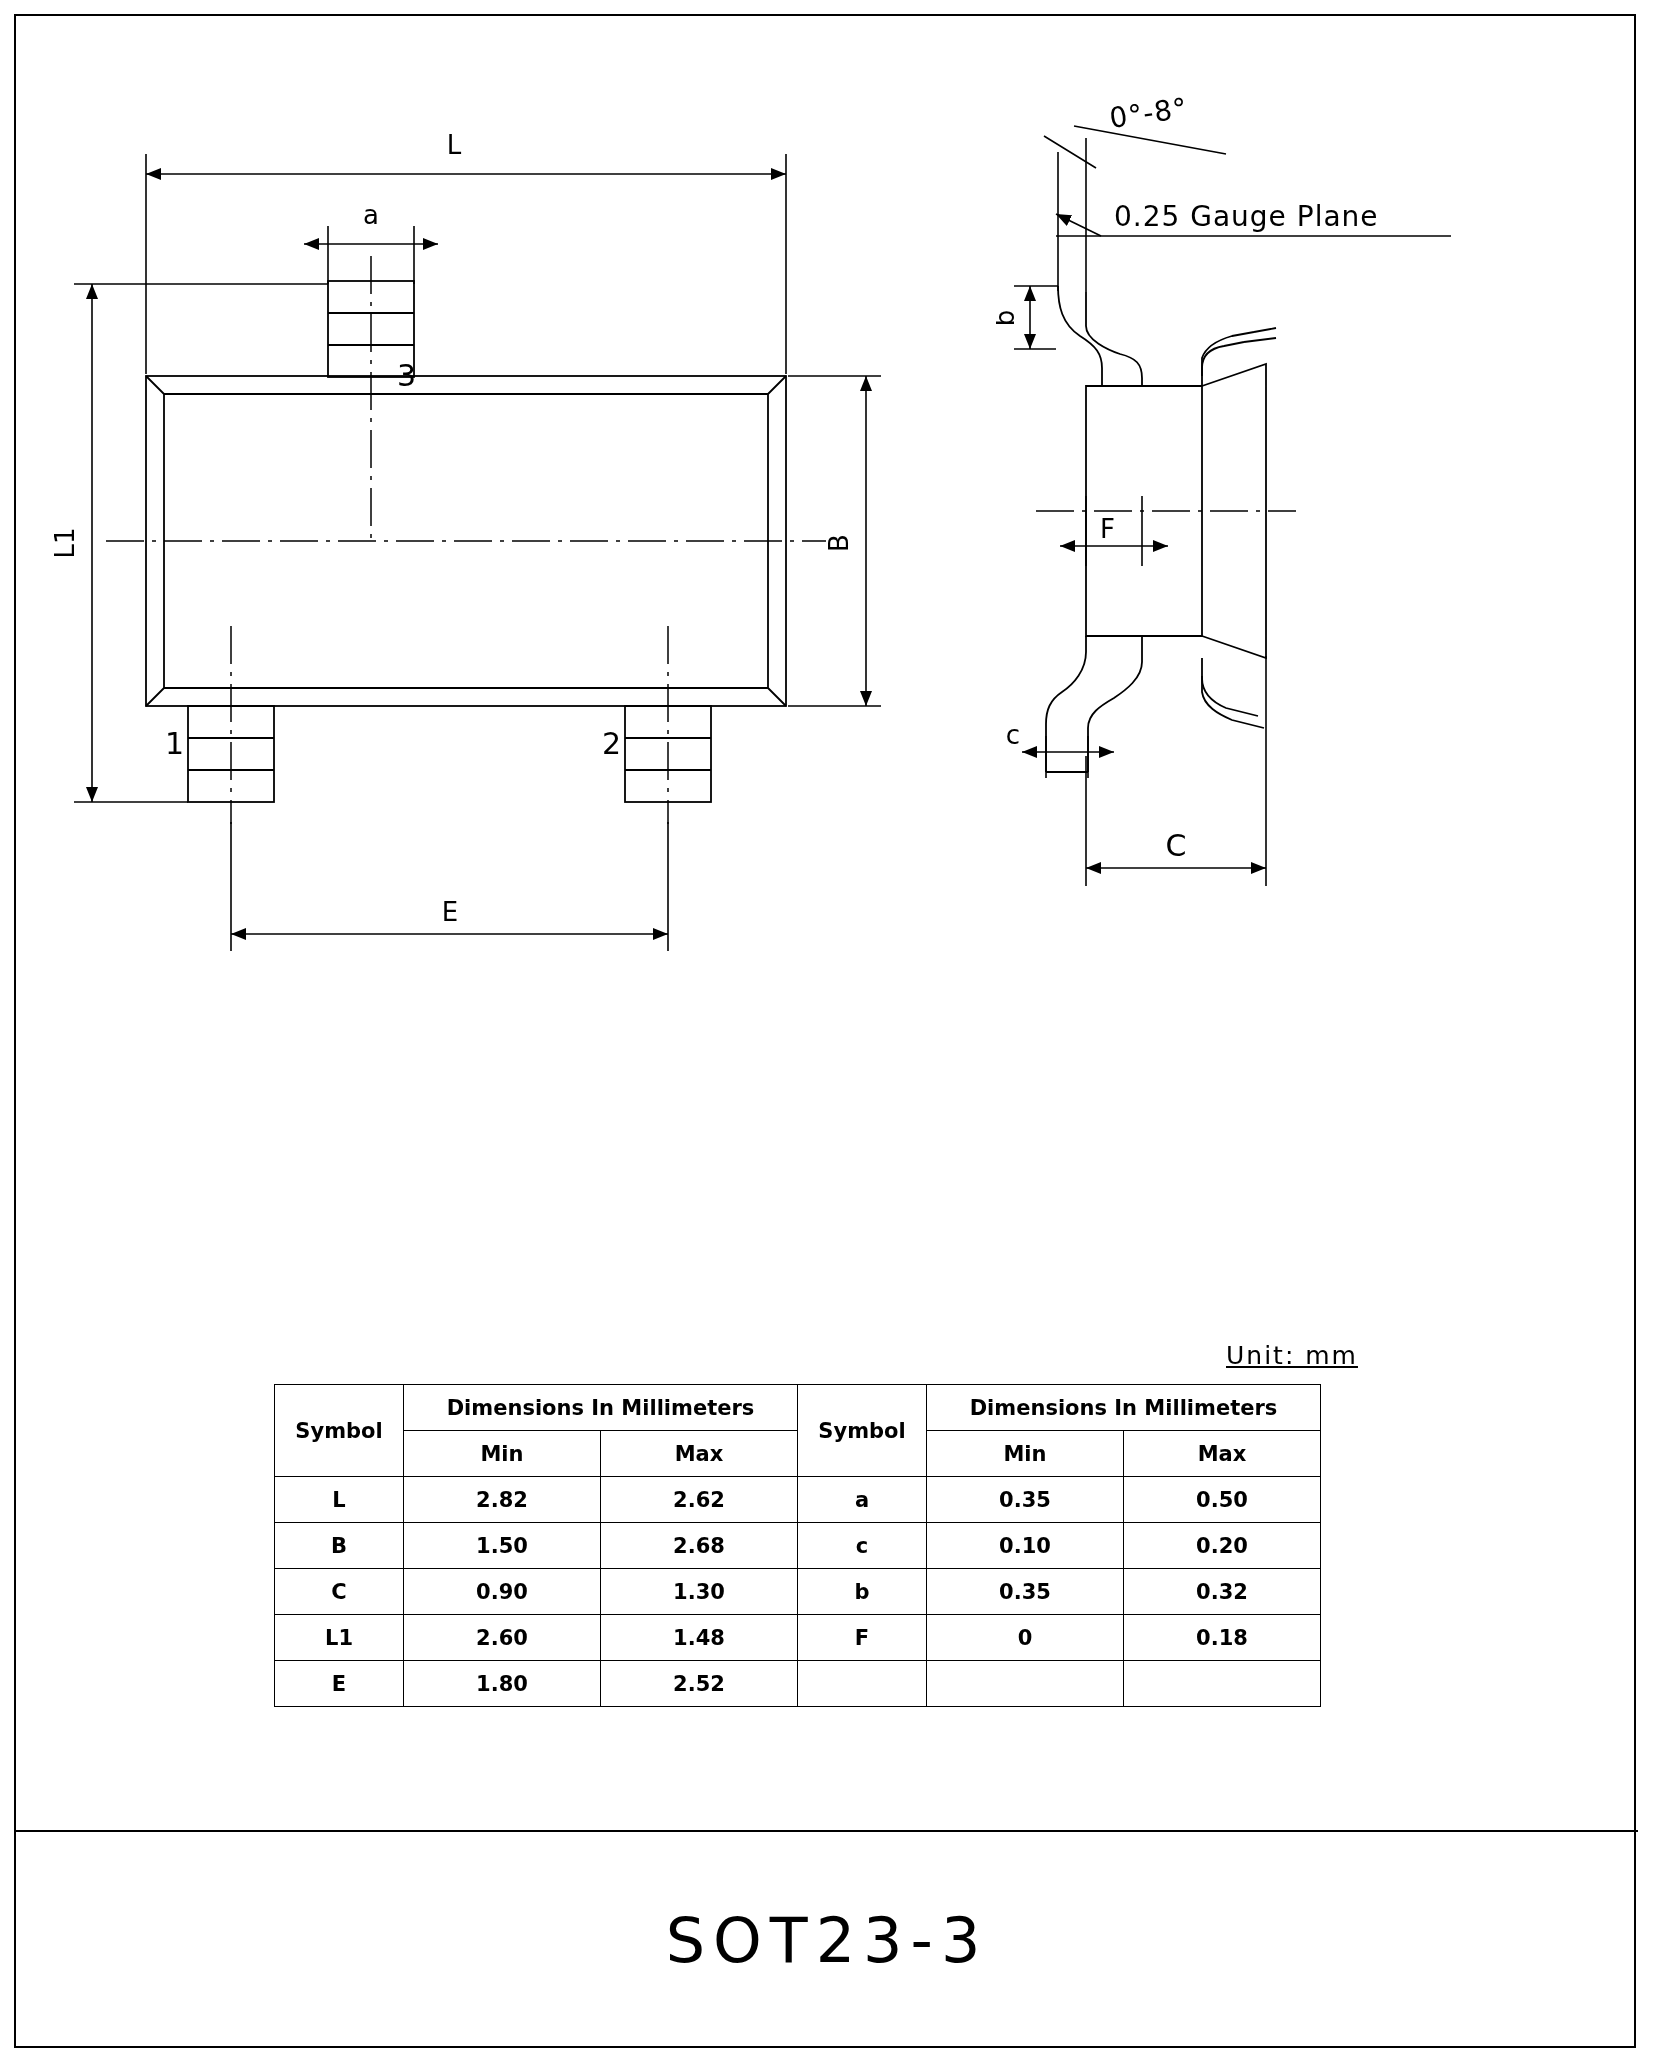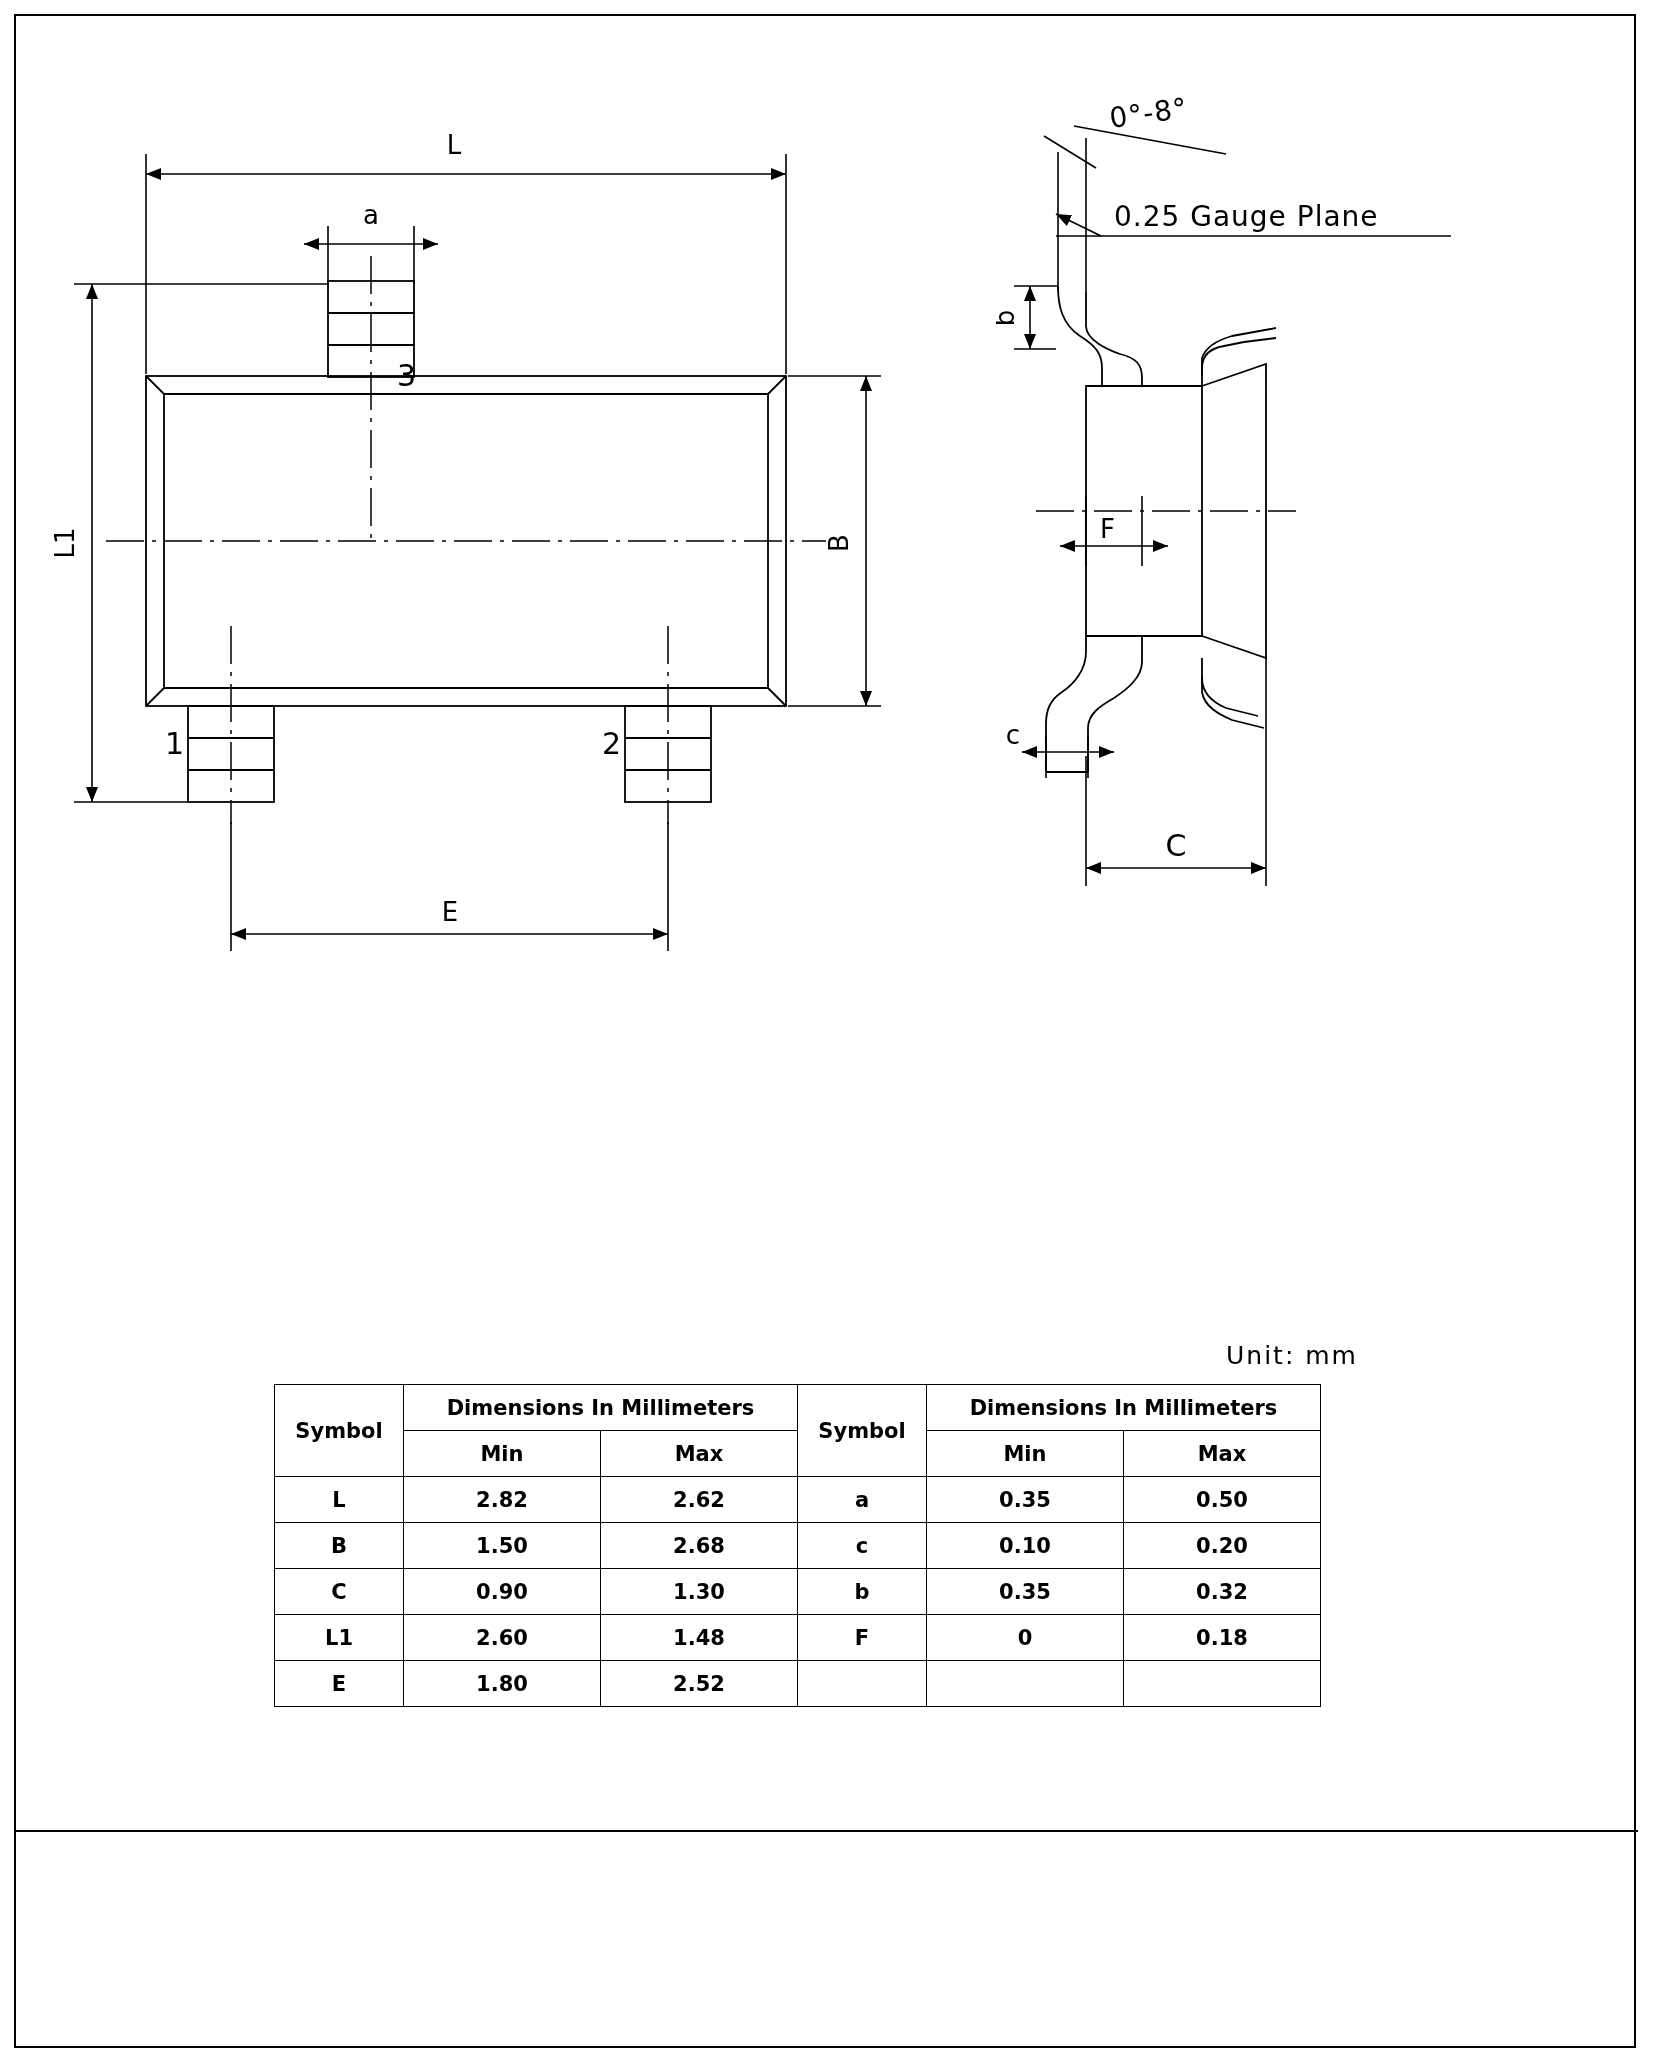--- a/index.html
+++ b/index.html
@@ -74,20 +74,21 @@
   #dim-table .sym-col { width: 128px; }
   #dim-table .val-col { width: 196px; }
   #dim-table .hdr-span { font-size: 21px; }
   #dim-table .empty { border: 1.6px solid #000; }
   #unit-label {
     position: absolute;
     left: 1210px;
     top: 1325px;
     font-size: 25px;
     letter-spacing: 2px;
+    text-decoration: underline;
   }
 </style>
 </head>
 <body>
 
 <div id="sheet">
 
   <div class="drawing-area">
 
     <svg style="position:absolute; left:20px; top:90px;" width="880" height="1010" viewBox="0 0 880 1010">
@@ -299,14 +300,17 @@
           <td>2.52</td>
           <td class="empty"></td>
           <td class="empty"></td>
           <td class="empty"></td>
         </tr>
       </tbody>
     </table>
 
   </div>
 
+  <div class="title-block">
+    <div class="title-text">SOT23-3</div>
+  </div>
 
 </div>
 
 </body></html>

